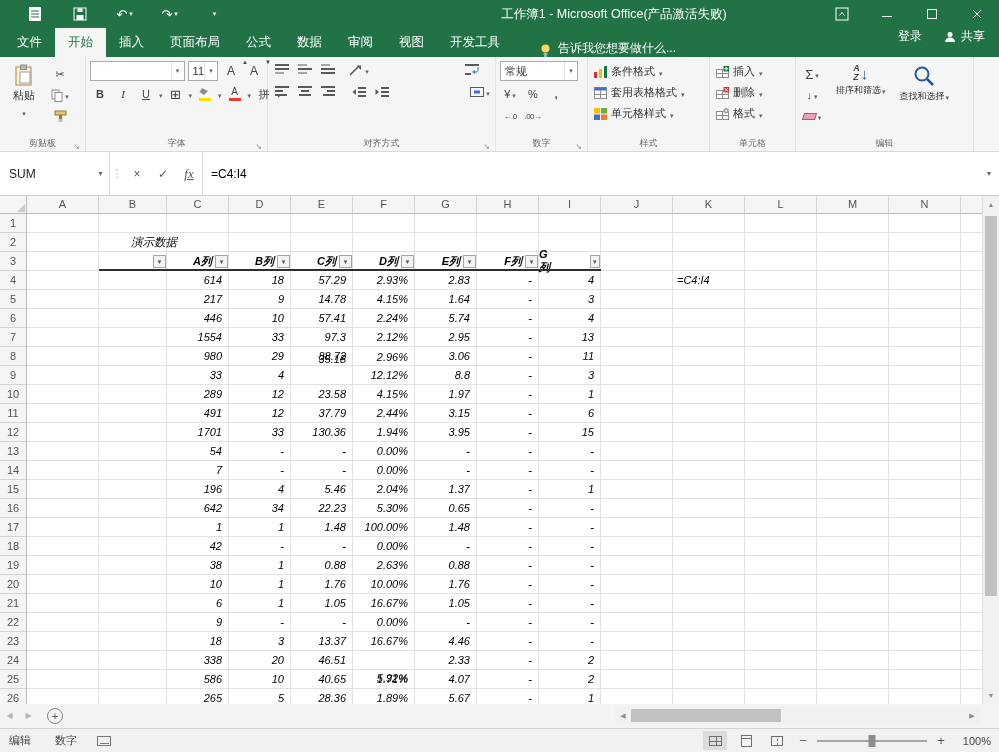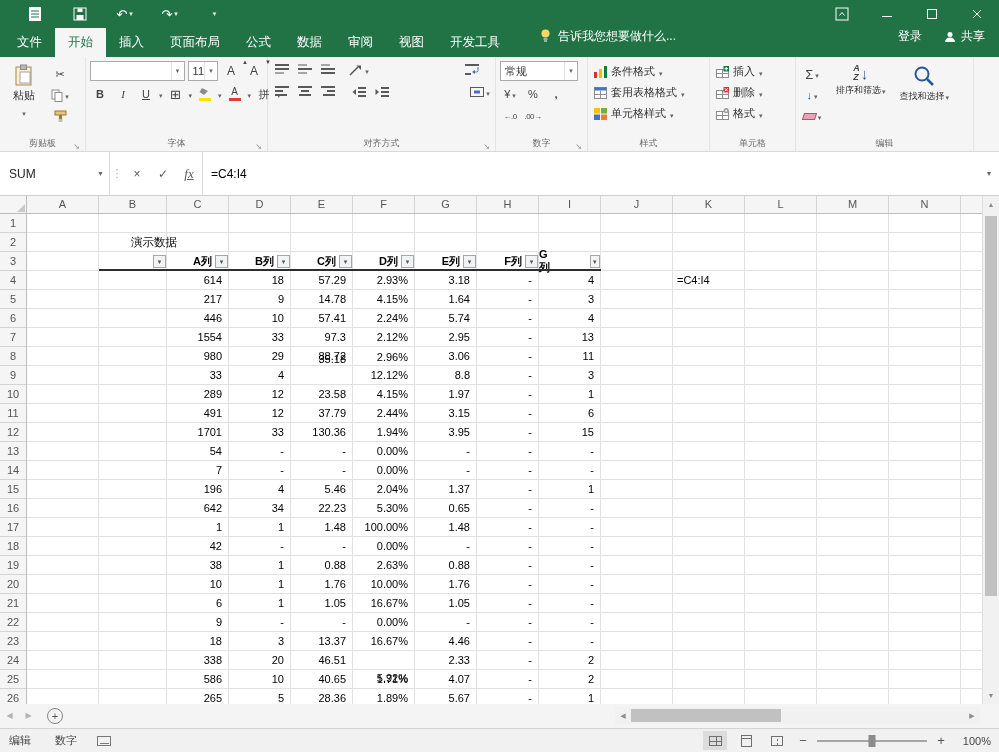--- a/index.html
+++ b/index.html
@@ -14,21 +14,21 @@
   .qcaret { font-size:7px; color:#e8f0ea; }
   .title { position:absolute; left:300px; width:628px; text-align:center; font-size:12.5px; white-space:nowrap; overflow:hidden; }
   .winctrls { margin-left:auto; display:flex; }
   .wbtn { width:45px; height:28px; display:flex; align-items:center; justify-content:center; }
 
   
   .tabrow { position:absolute; top:28px; left:0; right:0; height:29px; background:#217346; display:flex; align-items:stretch; }
   .rtabs { display:flex; margin-left:4px; }
   .rtab { padding:0 13px; line-height:29px; color:#fff; font-size:12.5px; white-space:nowrap; }
   .rtab.active { background:#f5f5f6; color:#217346; }
-  .tellme { display:flex; align-items:flex-start; gap:6px; margin-left:26px; color:#fff; font-size:12px; white-space:nowrap; }
+  .tellme { display:flex; align-items:flex-end; gap:6px; margin-left:26px; color:#fff; font-size:12px; white-space:nowrap; }
   .acct { margin-left:auto; display:flex; align-items:flex-start; gap:22px; margin-right:14px; color:#fff; font-size:12px; }
   .acct .who { display:flex; align-items:center; gap:5px; }
 
   
   .ribbon { position:absolute; top:57px; left:0; right:0; height:95px; background:#f5f5f6; border-bottom:1px solid #d8d9da; display:flex; }
   .rgroup { position:relative; height:100%; border-right:1px solid #e2e3e4; padding:4px 3px 13px 4px; }
   .glabel { position:absolute; bottom:1px; left:0; right:0; text-align:center; font-size:9px; color:#6a6a6a; }
   .launcher { position:absolute; right:3px; bottom:2px; width:11px; height:11px; text-align:center; }
   .launcher::before { content:"↘"; font-size:8px; color:#8c8c8c; line-height:11px; }
   .cr::before { content:"▾"; font-size:7px; color:#666; }
@@ -72,21 +72,21 @@
 
   
   .sheet { position:absolute; top:196px; left:0; width:999px; height:508px; background:#fff; overflow:hidden; }
   .corner { position:absolute; left:0; top:0; width:27px; height:18px; background:#f5f5f5; border-right:1px solid #bdbdbd; border-bottom:1px solid #bdbdbd; }
   .corner::after { content:""; position:absolute; right:1px; bottom:1px; border-left:8px solid transparent; border-bottom:8px solid #c9c9c9; }
   .colheaders { position:absolute; left:27px; top:0; right:17px; height:18px; background:#f5f5f5; border-bottom:1px solid #bdbdbd; display:flex; overflow:hidden; }
   .colhdr { height:100%; border-right:1px solid #d4d4d4; font-size:11px; color:#555; text-align:center; line-height:17px; flex:none; }
   .rowheaders { position:absolute; left:0; top:18px; width:27px; bottom:0; background:#f5f5f5; border-right:1px solid #bdbdbd; overflow:hidden; }
   .rowhdr { height:19px; border-bottom:1px solid #d4d4d4; font-size:11px; color:#555; text-align:center; line-height:18px; }
   .cells { position:absolute; left:27px; top:18px; right:17px; bottom:0; overflow:hidden;
-           background:repeating-linear-gradient(to bottom,#ffffff 0 18px,#e1e1e1 18px 19px); }
+           background:repeating-linear-gradient(to bottom,#ffffff 0 18px,#e1e1e1 18px 19px);font-style:italic; }
   .vline { position:absolute; top:0; bottom:0; width:1px; background:#e1e1e1; }
   .cell-b2 { position:absolute; top:19px; left:104px; height:19px; line-height:18px; font-size:11.5px; color:#000; white-space:nowrap; }
   .thcell { position:absolute; top:38px; height:19px; display:flex; align-items:center; justify-content:flex-end; gap:3px; padding-right:1px; font-size:11px; font-weight:bold; color:#000; }
   .filter { width:13px; height:13px; border:1px solid #a6a6a6; background:#f2f3f4; display:flex; align-items:center; justify-content:center; font-size:7px; color:#555; }
   .tblline { position:absolute; top:55px; height:2px; background:#2e2e2e; }
   .dcell { position:absolute; height:19px; line-height:18px; font-size:11px; color:#000; text-align:right; padding-right:7px; white-space:nowrap; }
   .cell-k4 { position:absolute; top:57px; left:650px; height:19px; line-height:18px; font-size:11px; color:#000; white-space:nowrap; }
   .vscroll { position:absolute; right:0; top:0; width:17px; bottom:0; background:#f1f1f1; border-left:1px solid #e0e0e0; }
   .sarrow { display:block; height:17px; line-height:17px; text-align:center; font-size:7px; color:#8b8b8b; }
   .sarrow.bot { position:absolute; bottom:0; left:0; right:0; }
@@ -153,20 +153,21 @@
           <span class="qcaret">▾</span>
         </span>
       <span class="qbtn">
           <span>↷</span>
           <span class="qcaret">▾</span>
         </span>
       <span class="qbtn">
           <span class="qcaret">▾</span>
         </span>
     </div>
+    <div class="title">工作簿1 - Microsoft Office(产品激活失败)</div>
     <div class="winctrls">
       <span class="wbtn">
         <svg width="14" height="14">
             <rect x="1" y="1" width="12" height="12" fill="none" stroke="#ffffff"></rect>
             <path d="M4.5 8.5 L7 5.5 L9.5 8.5" fill="none" stroke="#ffffff"></path>
           </svg>
       </span>
       <span class="wbtn">
           <svg width="12" height="12">
             <line x1="1" y1="8.5" x2="11" y2="8.5" stroke="#ffffff"></line>
@@ -633,21 +634,21 @@
           <span class="filter">▾</span>
         </div>
         <div class="thcell" style="left: 72px; width: 68px;">
           <span class="filter">▾</span>
         </div>
         <div class="tblline" style="left: 72px; width: 502px;"></div>
         <div class="dcell" style="left: 140px; top: 57px; width: 62px;">614</div>
         <div class="dcell" style="left: 202px; top: 57px; width: 62px;">18</div>
         <div class="dcell" style="left: 264px; top: 57px; width: 62px; text-align: right;">57.29</div>
         <div class="dcell" style="left: 326px; top: 57px; width: 62px;">2.93%</div>
-        <div class="dcell" style="left: 388px; top: 57px; width: 62px;">3.18</div>
+        <div class="dcell" style="left: 388px; top: 57px; width: 62px;">2.83</div>
         <div class="dcell" style="left: 450px; top: 57px; width: 62px;">-</div>
         <div class="dcell" style="left: 512px; top: 57px; width: 62px;">4</div>
         <div class="dcell" style="left: 140px; top: 76px; width: 62px;">217</div>
         <div class="dcell" style="left: 202px; top: 76px; width: 62px;">9</div>
         <div class="dcell" style="left: 264px; top: 76px; width: 62px;">14.78</div>
         <div class="dcell" style="left: 326px; top: 76px; width: 62px;">4.15%</div>
         <div class="dcell" style="left: 388px; top: 76px; width: 62px;">1.64</div>
         <div class="dcell" style="left: 450px; top: 76px; width: 62px;">-</div>
         <div class="dcell" style="left: 512px; top: 76px; width: 62px;">3</div>
         <div class="dcell" style="left: 140px; top: 95px; width: 62px;">446</div>

